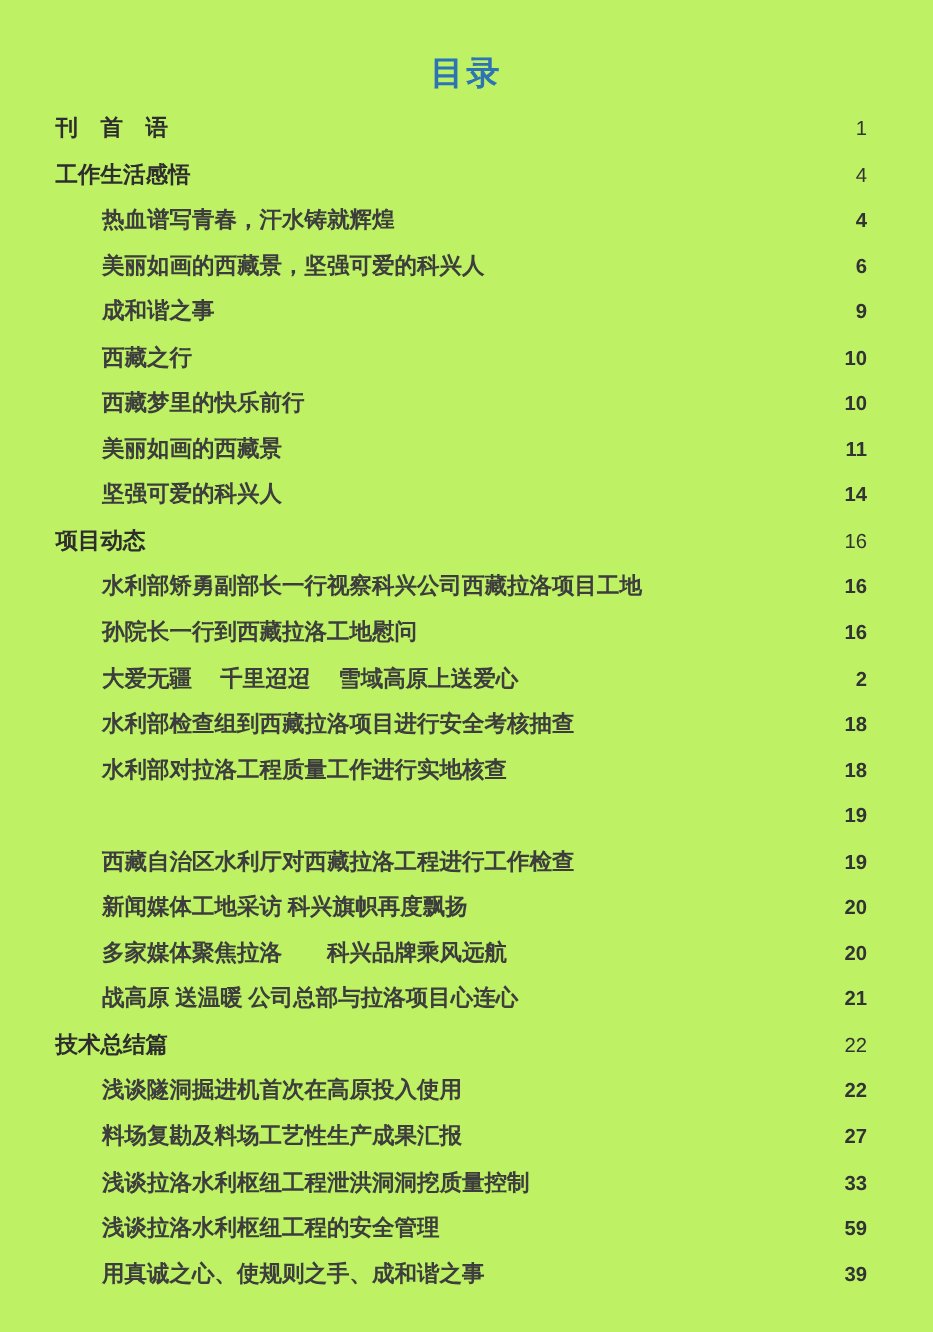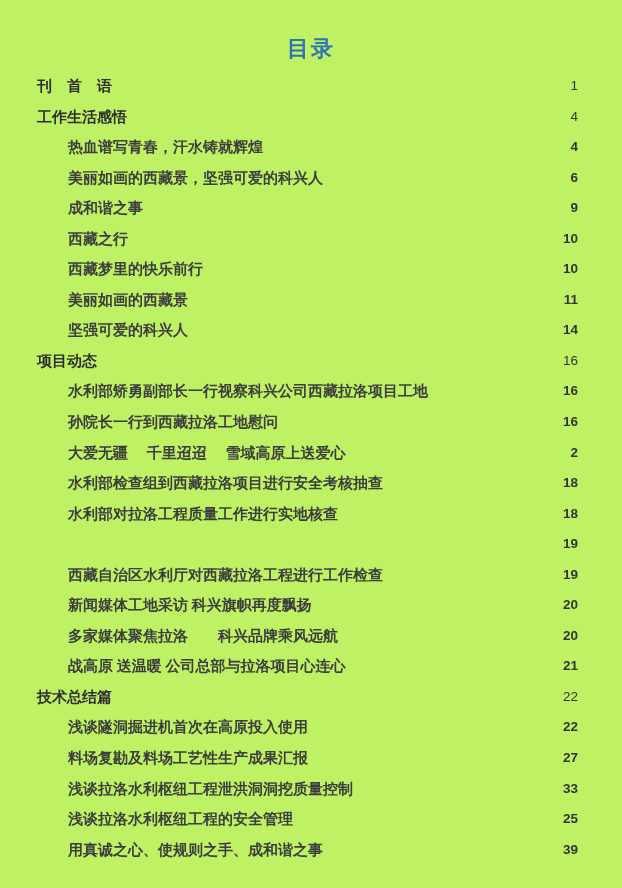--- a/index.html
+++ b/index.html
@@ -187,21 +187,21 @@
     <span class="pagenum">27</span>
   </div>
       <div class="row lvl2">
     <span class="label">浅谈拉洛水利枢纽工程泄洪洞洞挖质量控制</span>
     <span class="leader"></span>
     <span class="pagenum">33</span>
   </div>
       <div class="row lvl2">
     <span class="label">浅谈拉洛水利枢纽工程的安全管理</span>
     <span class="leader"></span>
-    <span class="pagenum">25</span>
+    <span class="pagenum">59</span>
   </div>
       <div class="row lvl2">
     <span class="label">用真诚之心、使规则之手、成和谐之事</span>
     <span class="leader"></span>
     <span class="pagenum">39</span>
   </div>
     </div>
 </div>
 
 </body></html>

